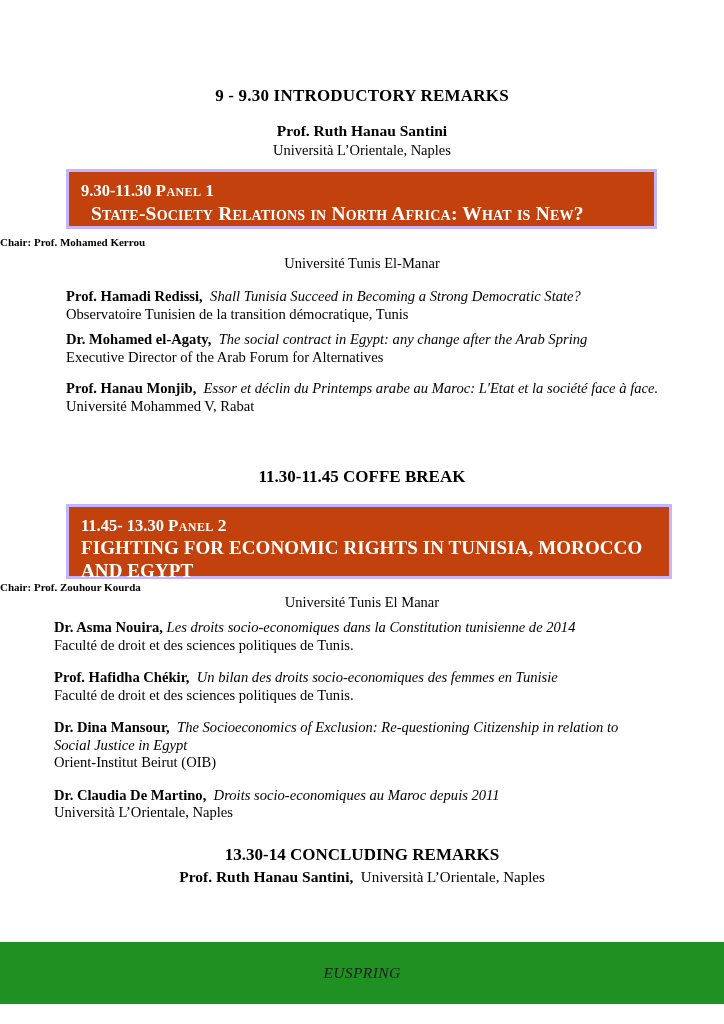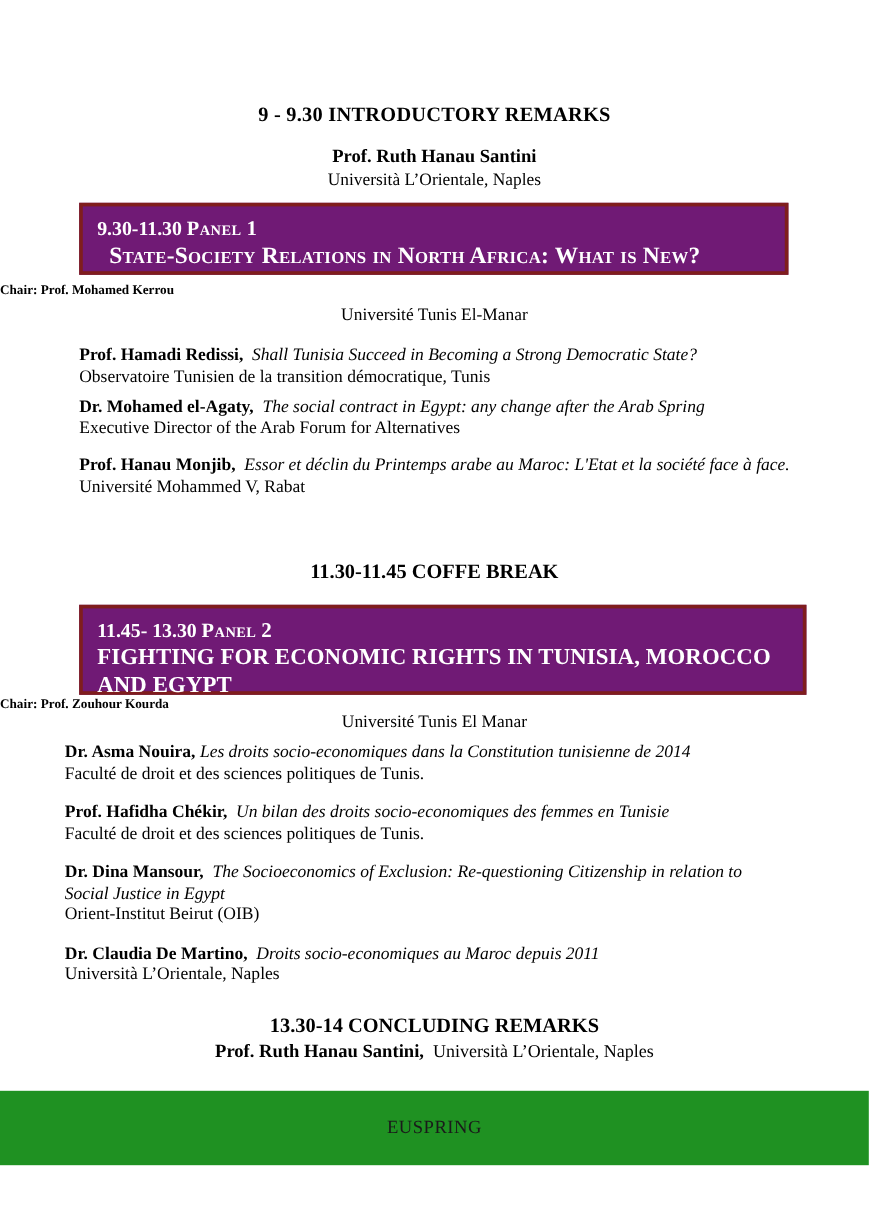--- a/index.html
+++ b/index.html
@@ -37,22 +37,22 @@
     margin: 0;
   }
   .affil-center {
     text-align: center;
     font-size: 14.5px;
     margin: 0;
   }
 
   
   .panel-box {
-    background: #701a75;
-    border: 3px solid #7f1d1d;
+    background: #c2410c;
+    border: 3px solid #c4b5fd;
     box-sizing: border-box;
     color: #ffffff;
     padding: 8px 12px 9px 12px;
   }
   .panel-time-line {
     font-size: 16px;
     font-weight: bold;
     line-height: 1.15;
     white-space: nowrap;
   }
@@ -237,19 +237,19 @@
   </div>
 
   <div style="position:absolute; left:0; top:845px; width:724px;">
     <p class="concl-heading">13.30-14 CONCLUDING REMARKS</p>
     <p class="concl-line" style="margin-top:3px;">
       <span class="cname">Prof. Ruth Hanau Santini,</span>
       <span>&nbsp;</span><span>Università L’Orientale, Naples</span>
     </p>
   </div>
 
-  <div class="footer-banner" style="top:909px; height:62px;">
+  <div class="footer-banner" style="top:942px; height:62px;font-style:italic;">
     <div style="position:absolute; left:0; top:0; width:724px; height:62px; display:flex; align-items:center; justify-content:center;">
       <span class="footer-text">EUSPRING</span>
     </div>
   </div>
 
 </div>
 
 </body></html>

